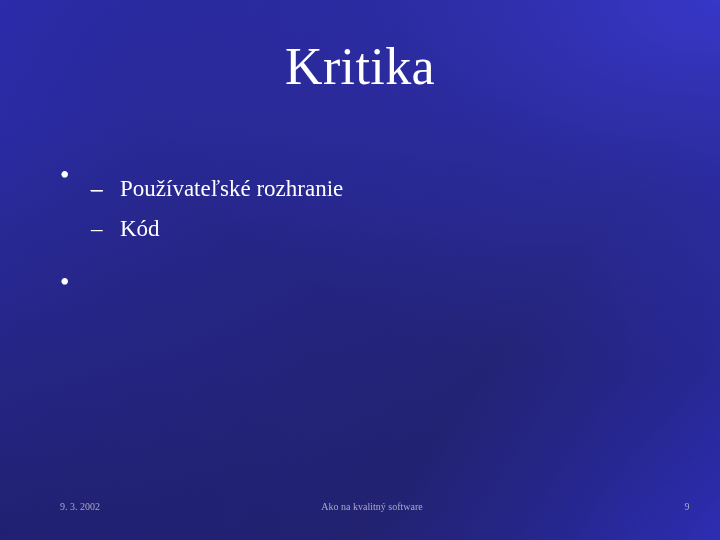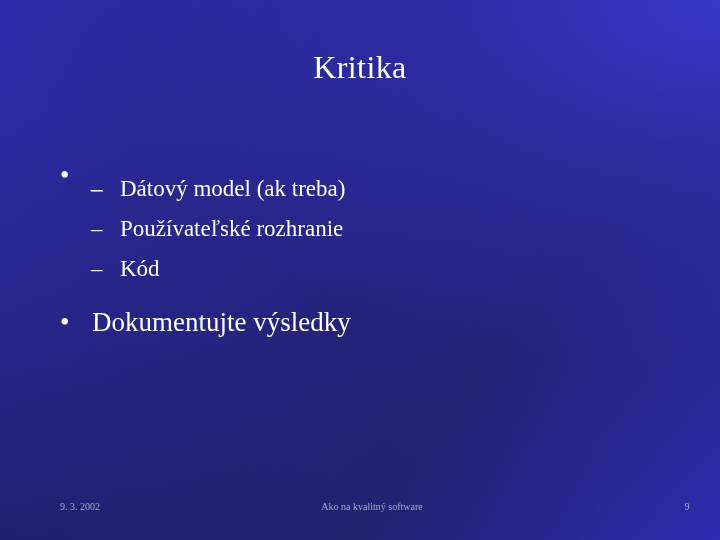--- a/index.html
+++ b/index.html
@@ -42,21 +42,21 @@
   
   #title-area {
     position: absolute;
     left: 0;
     top: 44px;
     width: 720px;
     text-align: center;
   }
   #title-text {
     color: #ffffff;
-    font-size: 32px;
+    font-size: 52px;
     line-height: 46px;
     letter-spacing: 0.4px;
     white-space: nowrap;
   }
 
   
   #body-area {
     position: absolute;
     left: 0;
     top: 158px;
@@ -153,39 +153,37 @@
       <div class="bullet-l2">
         <span class="marker">–</span>
       </div>
 
       <div class="bullet-l2">
         <span class="marker">–</span>
       </div>
 
       <div class="bullet-l2">
         <span class="marker">–</span>
-        <span>Dátový model (ak treba)</span>
       </div>
 
       <div class="bullet-l2">
         <span class="marker">–</span>
         <span>Používateľské rozhranie</span>
       </div>
 
       <div class="bullet-l2">
         <span class="marker">–</span>
         <span>Kód</span>
       </div>
 
     </div>
 
     <div id="bullet-two-wrap">
       <div class="bullet-l1">
         <span class="marker">•</span>
-        <span>Dokumentujte výsledky</span>
       </div>
     </div>
 
   </div>
 
   <div id="footer">
     <div class="footer-text" id="footer-date">9. 3. 2002</div>
     <div class="footer-text" id="footer-center">Ako na kvalitný software</div>
     <div class="footer-text" id="footer-page">9</div>
   </div>

